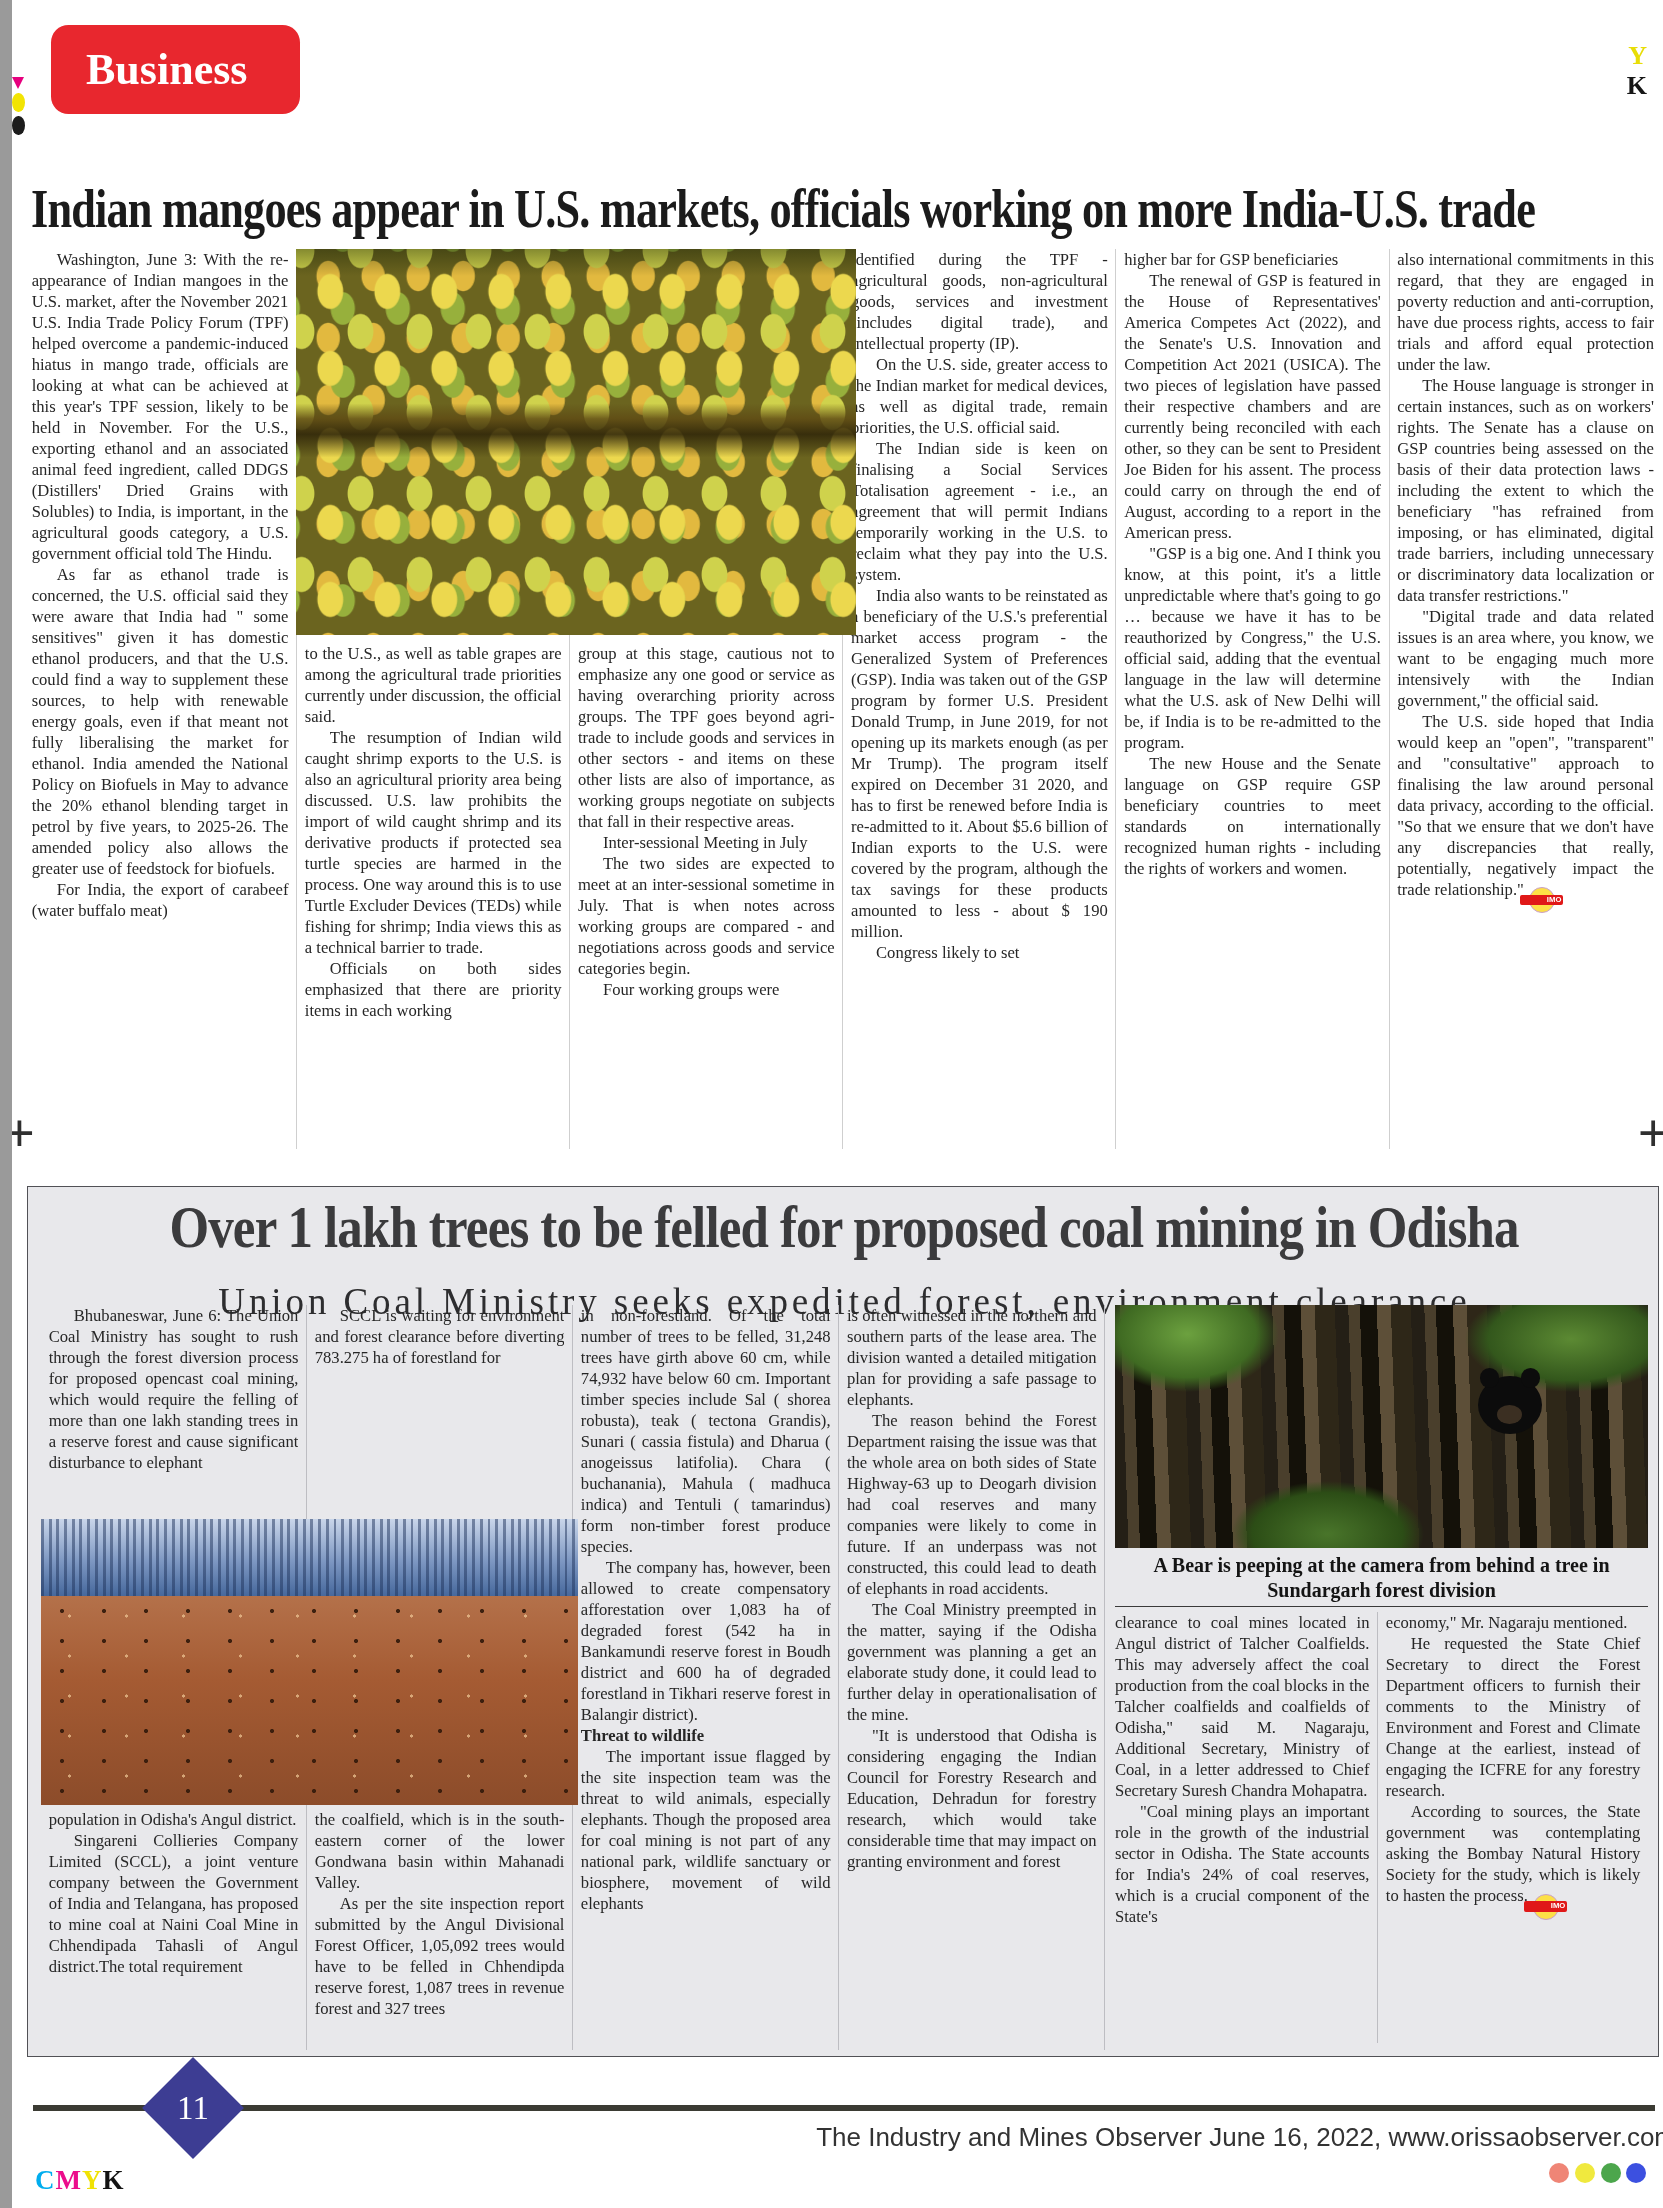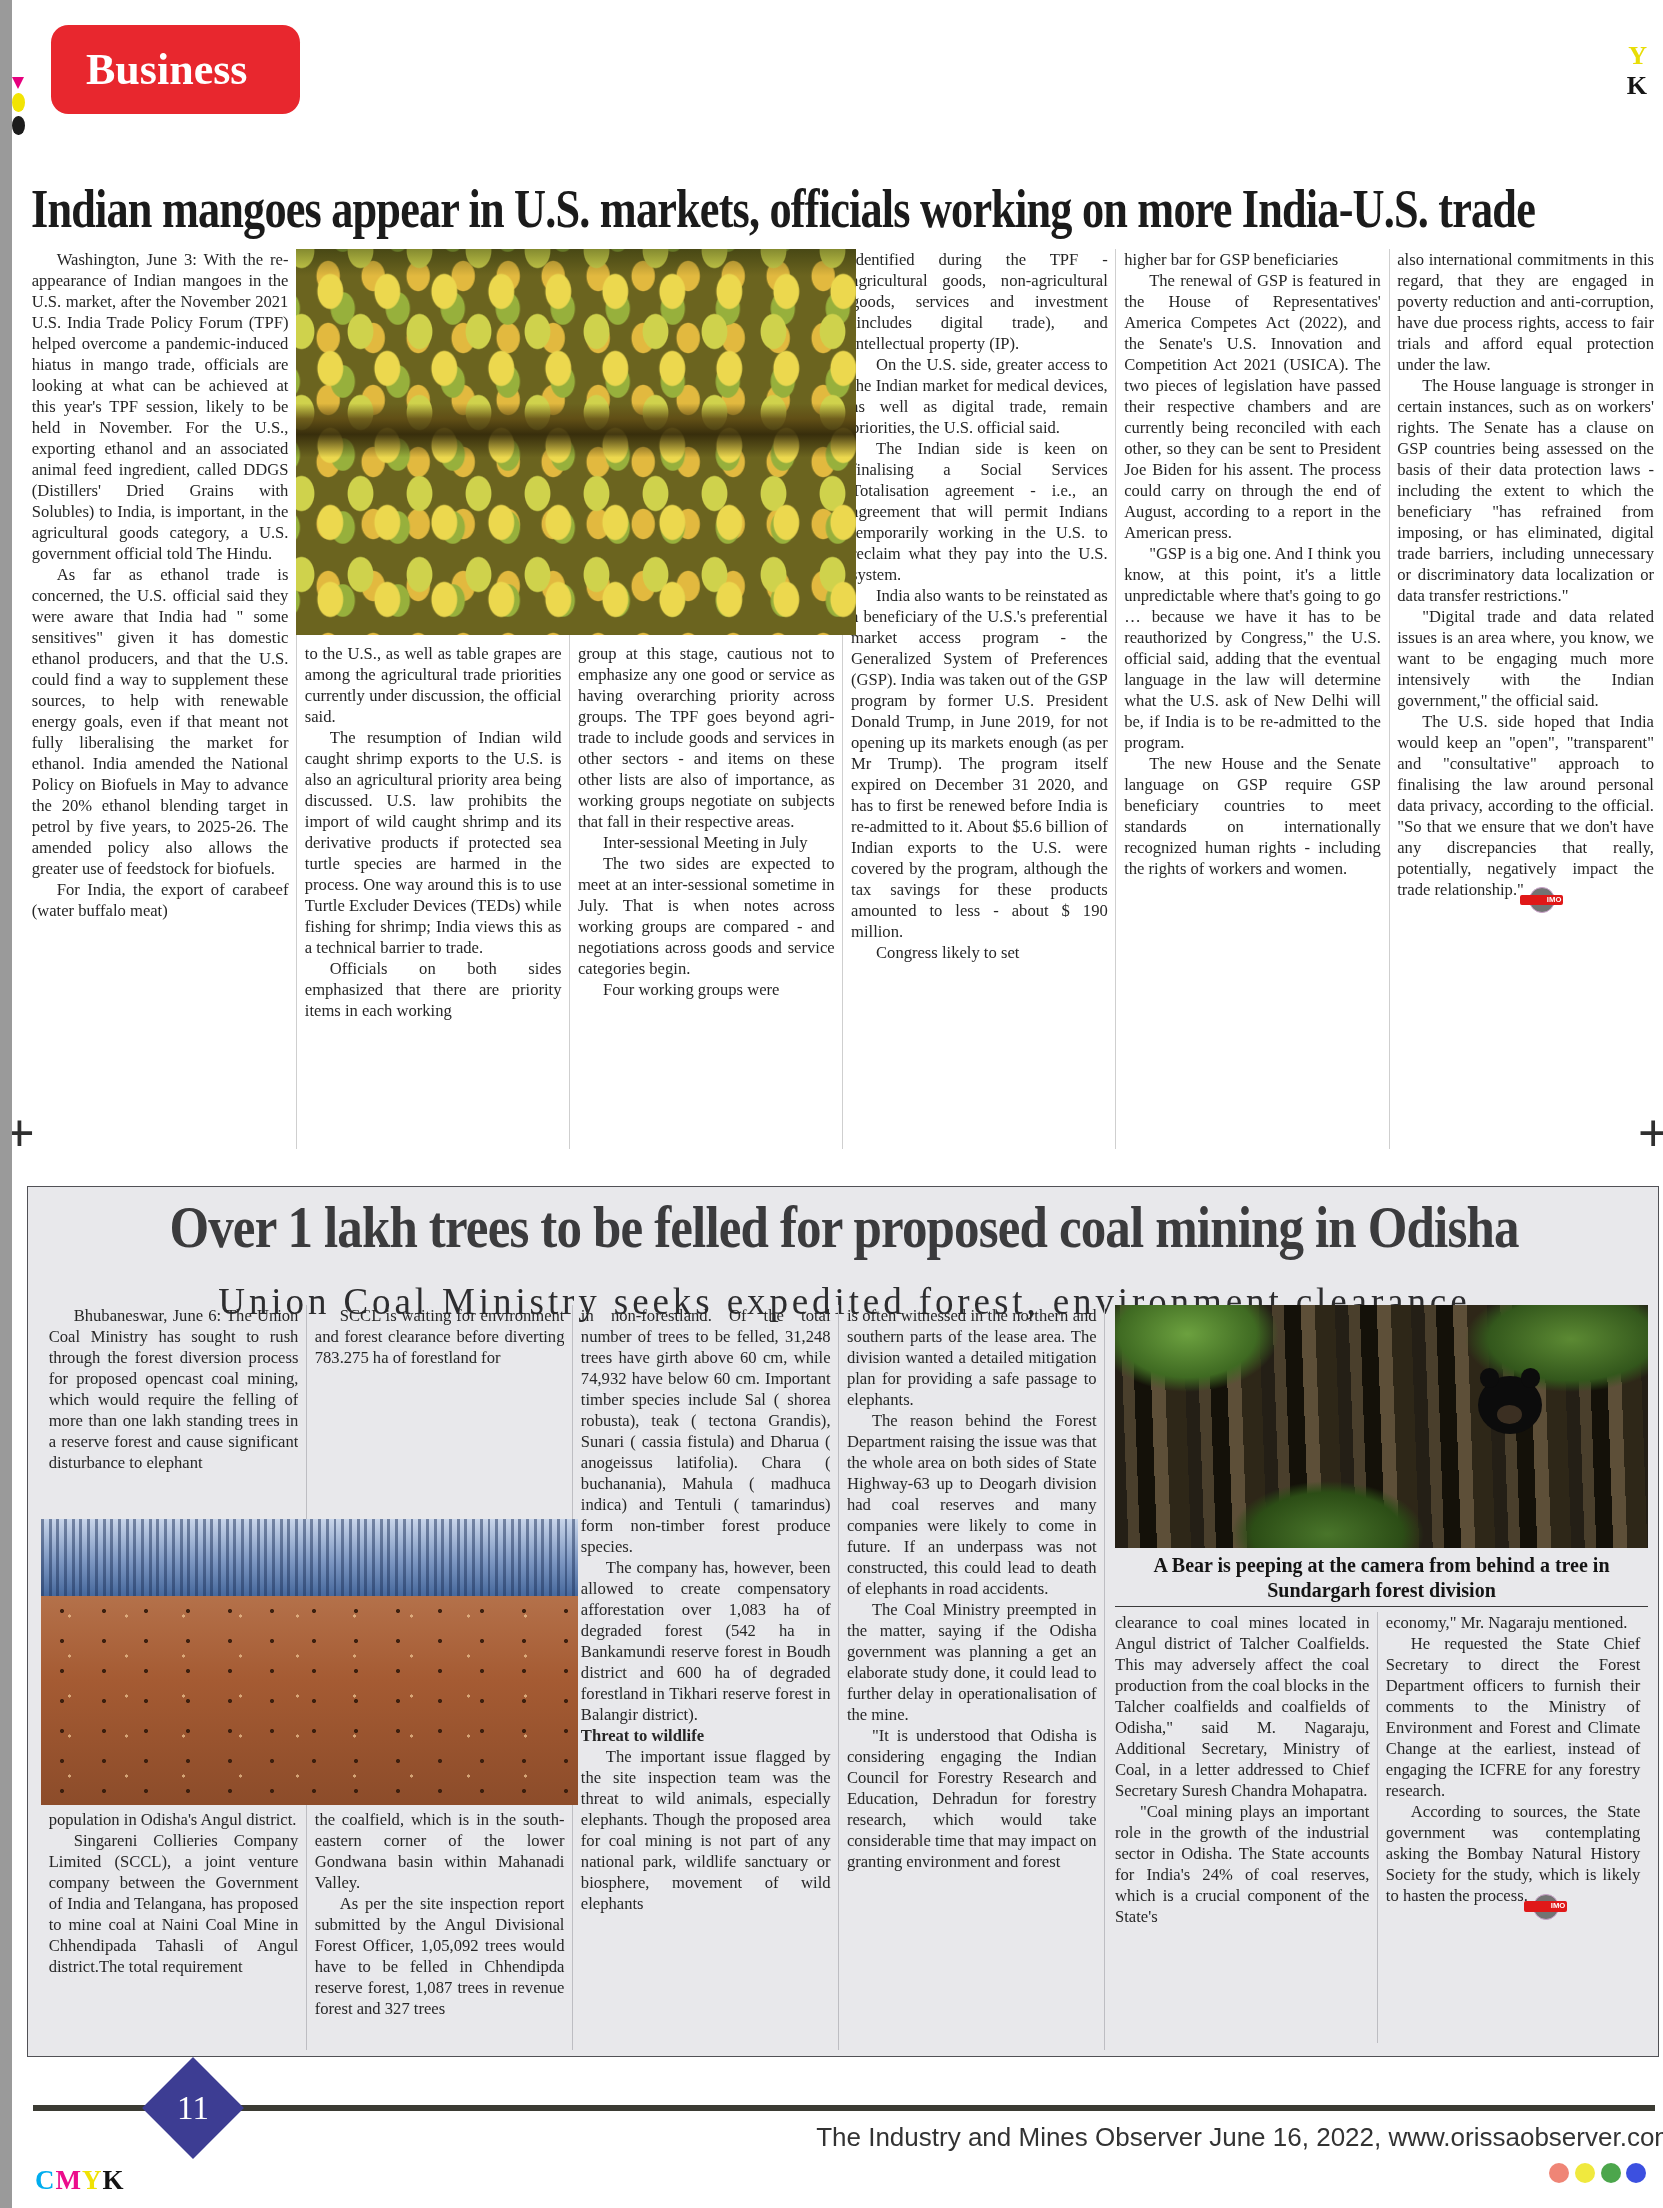--- a/index.html
+++ b/index.html
@@ -89,21 +89,21 @@
 
   .bear-cap{font-weight:bold;font-size:20px;line-height:25px;text-align:center;margin:4.8px 0 2.9px;color:#141414;}
   .cap-rule{border-bottom:1.9px solid #3a3a3a;margin:1.9px 0 5.8px;}
   .fcols{display:flex;height:431px;}
   .fcols .fcol{flex:1 1 0;min-width:0;padding:0 7.7px;overflow:hidden;}
   .fcols .fcol:first-child{padding-left:0;}
   .fcols .fcol + .fcol{border-left:1px solid #bdbdc2;}
 
   
   .imo{display:inline-flex;align-items:center;justify-content:center;width:24px;height:24px;
-       border-radius:50%;border:1.9px solid #c9a0c9;background:#737373;vertical-align:-6.8px;margin-left:4.8px;}
+       border-radius:50%;border:1.9px solid #c9a0c9;background:#fde047;vertical-align:-6.8px;margin-left:4.8px;}
   .imo b{background:#e01818;color:#fff;font-size:7.7px;line-height:10.6px;padding:0 1.9px;border-radius:1.9px;
          font-family:"Liberation Sans",sans-serif;}
 
   
   .frule{position:absolute;left:21px;top:2105px;width:1622px;height:5.8px;background:#3b3b33;}
   .dia{position:absolute;left:145px;top:2072px;width:72px;height:72px;background:#3d3d93;
        transform:rotate(45deg);}
   .dia span{position:absolute;inset:0;display:flex;align-items:center;justify-content:center;
        transform:rotate(-45deg);color:#fff;font-size:33px;}
   .fline{position:absolute;left:0;top:2122px;width:1664px;text-align:right;

